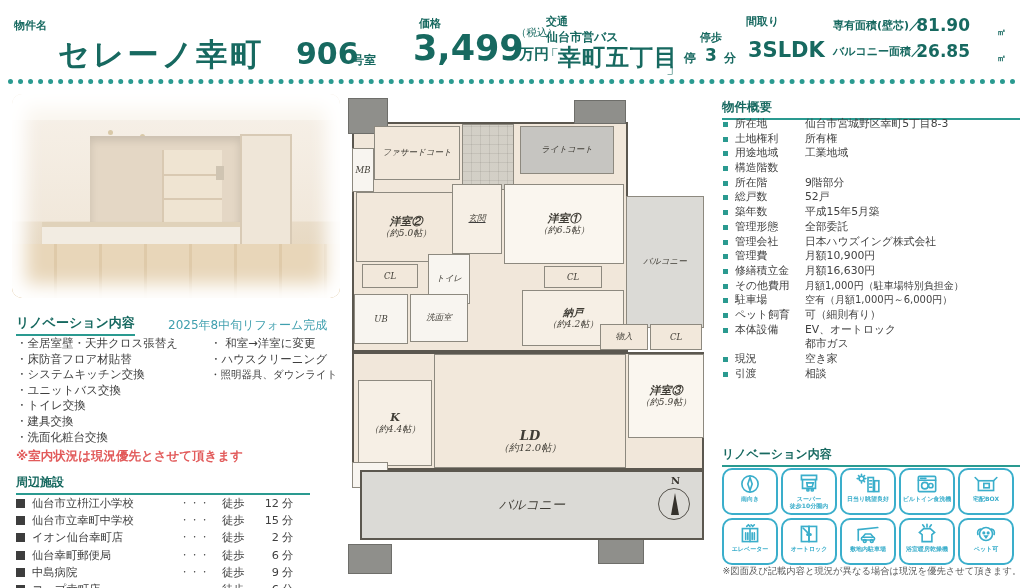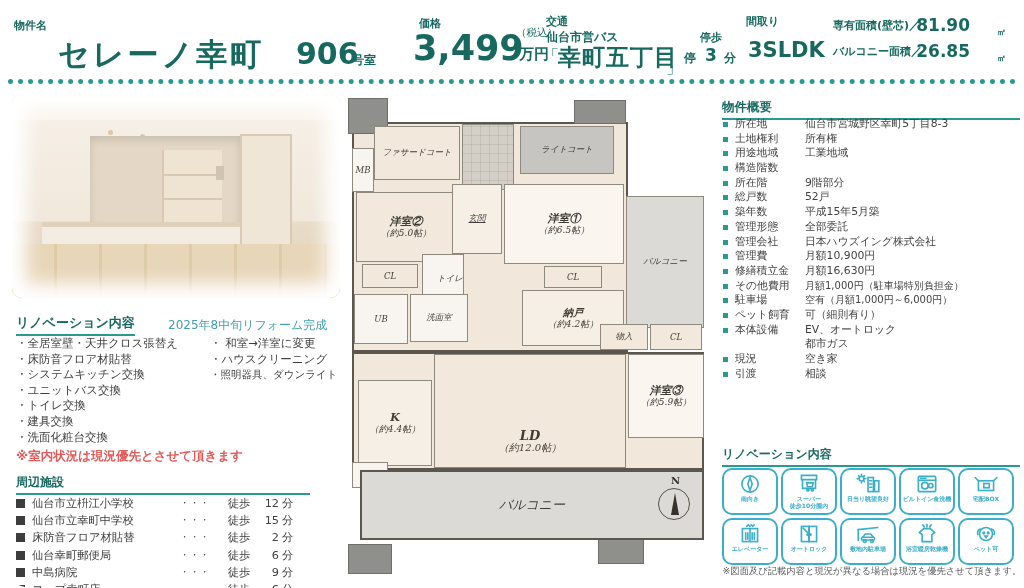--- a/index.html
+++ b/index.html
@@ -1,18 +1,18 @@
 <!DOCTYPE html>
 <html><head>
 <meta charset="utf-8">
 <style>
   * { margin:0; padding:0; box-sizing:border-box; }
   html,body { background:#ffffff; }
   body { font-family:"DejaVu Sans", sans-serif; }
-  .page { position:relative; width:1024px; height:588px; background:#ffffff; overflow:hidden; color:#3f3f3f;border-radius:32px; }
+  .page { position:relative; width:1024px; height:588px; background:#ffffff; overflow:hidden; color:#3f3f3f; }
 
   
   .hd-label { position:absolute; font-size:11px; font-weight:bold; color:#176960; }
   .hd-big   { position:absolute; font-weight:bold; color:#176960; }
   .dotline  { position:absolute; left:8px; right:8px; top:78px; height:6px; border-bottom:5px dotted #2a9a90; }
 
   
   .photo { position:absolute; left:12px; top:94px; width:328px; height:204px; border-radius:10px;
            background:linear-gradient(#f7f1e9 0%, #f1e8db 62%, #e9dcc8 63%, #e3d2b6 100%); overflow:hidden; }
   .photo .vignette { position:absolute; inset:0; box-shadow:inset 0 0 18px 14px #ffffff; border-radius:10px; z-index:9; }
@@ -30,21 +30,21 @@
   .sec-title { position:absolute; font-size:13px; font-weight:bold; color:#176960; border-bottom:2px solid #2a9a90; padding-bottom:2px; }
   .note-teal { position:absolute; font-size:12px; color:#3f9fae; }
   .ren-list { position:absolute; font-size:11.5px; color:#3f3f3f; line-height:15.6px; list-style:none; }
   .warn-red { position:absolute; font-size:12.5px; font-weight:bold; color:#e25b5b; }
 
   .fc-table { position:absolute; left:16px; top:495px; width:294px; }
   .fc-row { display:flex; align-items:center; height:17.2px; font-size:11.3px; }
   .fsq { width:9px; height:9px; background:#3d3d3d; margin-right:7px; flex:0 0 auto; }
   .f-name { width:148px; }
   .f-dots { width:42px; font-size:9px; letter-spacing:1px; }
-  .f-walk { width:34px;text-align:center; }
+  .f-walk { width:34px; }
   .f-min  { width:26px; text-align:right; padding-right:3px; }
 
   
   .plan { position:absolute; left:348px; top:96px; width:368px; height:482px; font-family:"DejaVu Serif", serif; }
   .plan .sect { position:absolute; border:2px solid #5b574f; background:#f1e7da; }
   .room, .wet, .gray, .court, .tile { position:absolute; border:1px solid #8d897f; display:flex; flex-direction:column; align-items:center; justify-content:center; text-align:center; }
   .room { background:#f2e8db; }
   .wet  { background:#f8f5f0; }
   .gray { background:#dbdad6; }
   .court{ background:#c6c5c1; }
@@ -158,21 +158,21 @@
     <div class="fc-row">
       <span class="fsq"></span>
       <span class="f-name">仙台市立幸町中学校</span>
       <span class="f-dots">・・・</span>
       <span class="f-walk">徒歩</span>
       <span class="f-min">15</span>
       <span class="f-unit">分</span>
     </div>
     <div class="fc-row">
       <span class="fsq"></span>
-      <span class="f-name">床防音フロア材貼替</span>
+      <span class="f-name">イオン仙台幸町店</span>
       <span class="f-dots">・・・</span>
       <span class="f-walk">徒歩</span>
       <span class="f-min">2</span>
       <span class="f-unit">分</span>
     </div>
     <div class="fc-row">
       <span class="fsq"></span>
       <span class="f-name">仙台幸町郵便局</span>
       <span class="f-dots">・・・</span>
       <span class="f-walk">徒歩</span>
@@ -228,21 +228,21 @@
       <span class="rm-n">洋室①</span>
       <span class="rm-s">（約6.5帖）</span>
     </div>
     <div class="gray" style="left:278px;top:100px;width:78px;height:132px;">
       <span class="plabel" style="position:static;">バルコニー</span>
     </div>
 
     <div class="room" style="left:14px;top:168px;width:56px;height:24px;">
       <span class="plabel" style="position:static;">CL</span>
     </div>
-    <div class="wet" style="left:74px;top:158px;width:42px;height:50px;align-items:flex-end;">
+    <div class="wet" style="left:80px;top:158px;width:42px;height:50px;">
       <span class="plabel" style="position:static;">トイレ</span>
     </div>
     <div class="wet" style="left:62px;top:198px;width:58px;height:48px;">
       <span class="plabel" style="position:static;">洗面室</span>
     </div>
     <div class="wet" style="left:6px;top:198px;width:54px;height:50px;">
       <span class="plabel" style="position:static;">UB</span>
     </div>
     <div class="room" style="left:196px;top:170px;width:58px;height:22px;">
       <span class="plabel" style="position:static;">CL</span>

